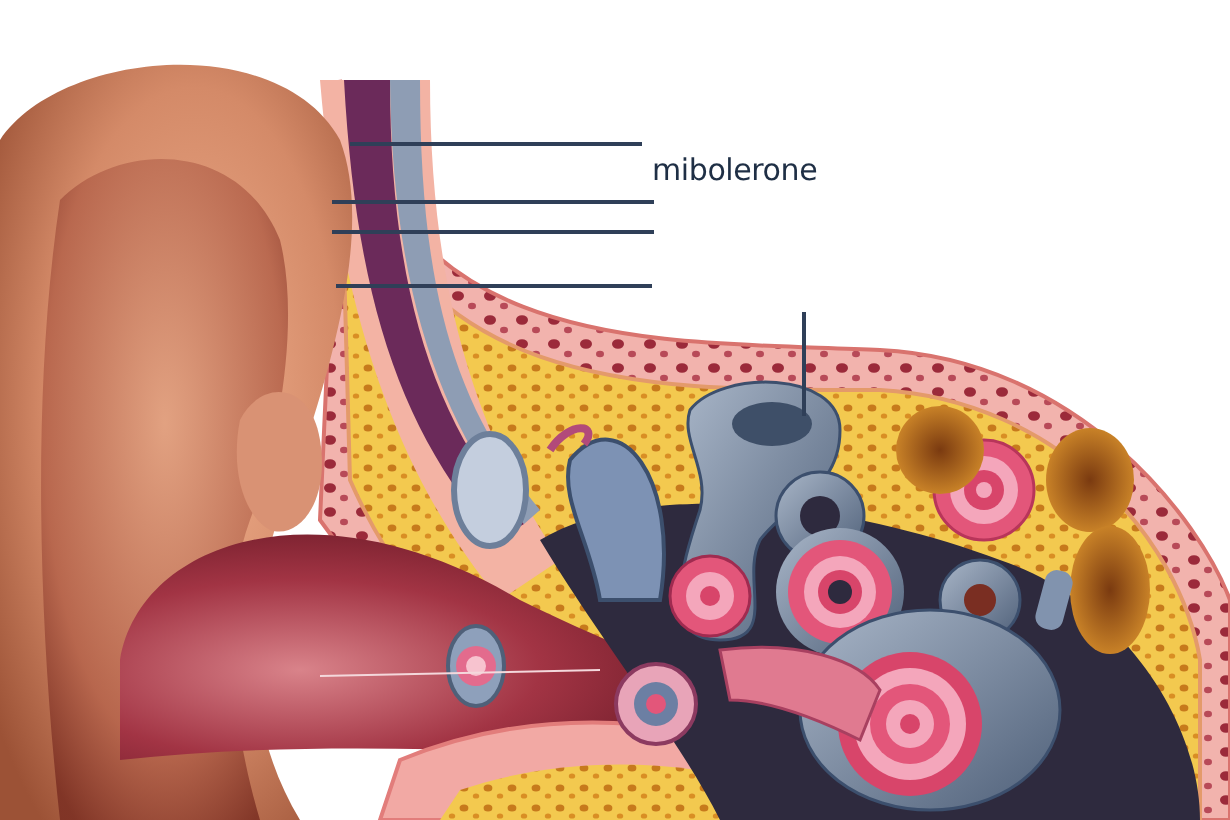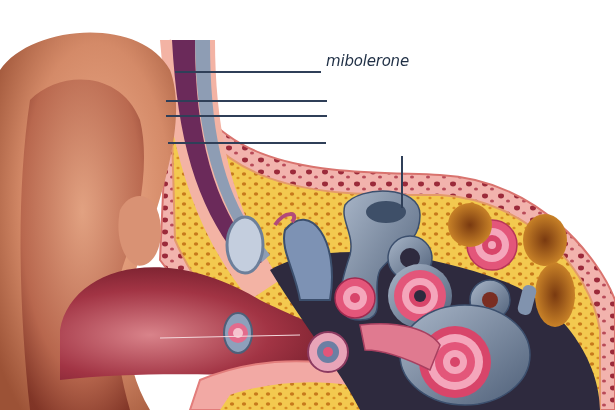--- a/index.html
+++ b/index.html
@@ -130,14 +130,14 @@
 
     <path d="M 360 325 C 400 320, 430 330, 440 345 L 430 370 C 410 360, 385 350, 365 350 Z" fill="#e07a90" stroke="#a84060" stroke-width="1.5"></path>
   </svg>
 
   <div class="leader" style="left:175px; top:71px; width:146px;"></div>
   <div class="leader" style="left:166px; top:100px; width:161px;"></div>
   <div class="leader" style="left:166px; top:115px; width:161px;"></div>
   <div class="leader" style="left:168px; top:142px; width:158px;"></div>
   <div class="leader-v" style="left:401px; top:156px; height:52px;"></div>
 
-  <div class="label" style="left:326px; top:52px;font-style:italic;">mibolerone</div>
+  <div class="label" style="left:326px; top:76px;">mibolerone</div>
 </div>
 
 </body></html>

